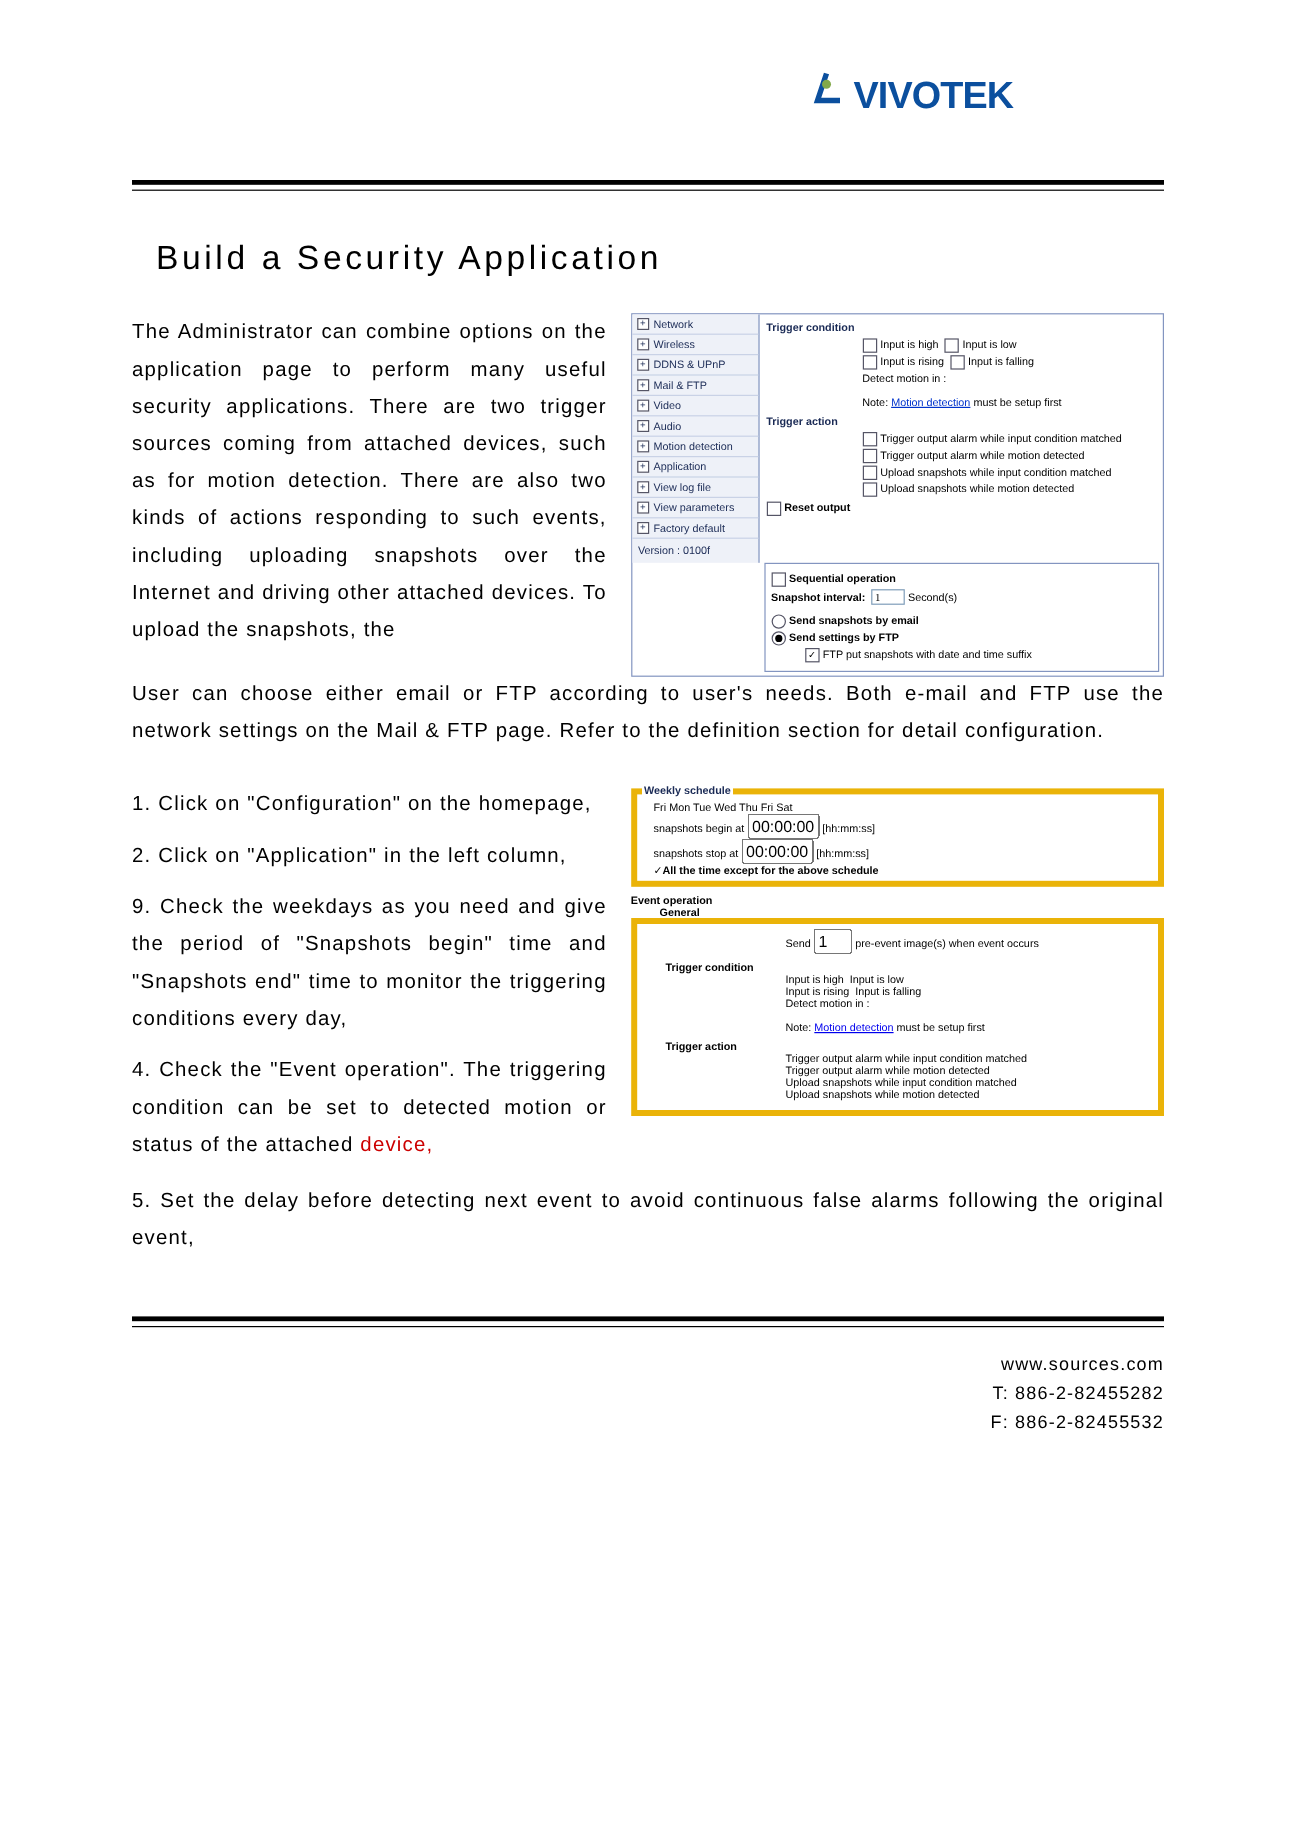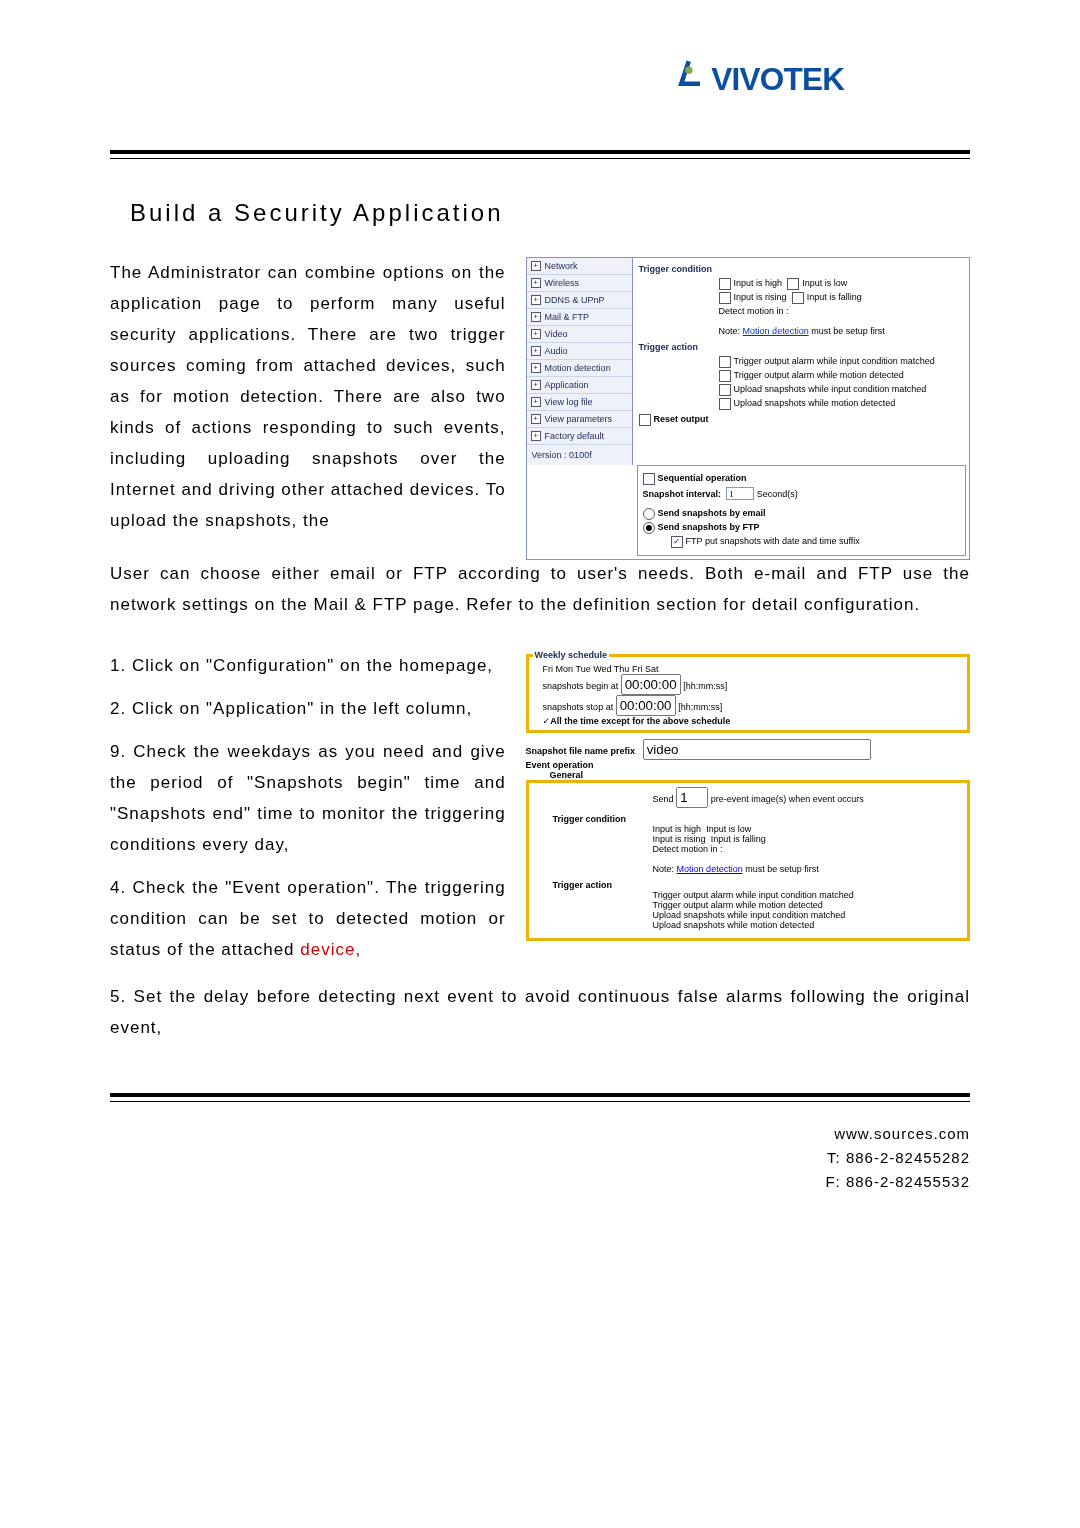--- a/index.html
+++ b/index.html
@@ -28,21 +28,21 @@
   }
   .hr-footer {
     border: 0;
     border-top: 4px solid #000;
     border-bottom: 1px solid #000;
     height: 4px;
     margin: 50px 0 20px 0;
   }
   h1.title {
     font-family: Verdana, Arial, sans-serif;
-    font-size: 24px;
+    font-size: 28px;
     font-weight: normal;
     letter-spacing: 3px;
     margin: 0 0 30px 20px;
   }
   p.body {
     font-size: 17px;
     line-height: 31px;
     letter-spacing: 1px;
     color: #000;
     margin: 0 0 12px 0;
@@ -105,21 +105,21 @@
   }
   .panel input[type=text] {
     font-family:Tahoma;font-size:9px;height:13px;
     border:1px solid #7f9db9;background:#fff;padding:0 2px;box-sizing:border-box;
   }
   .panel a { color:#0033cc; text-decoration:underline; }
   .version { color:#1a2a55; padding:5px 5px; font-size:9px; }
   .bluebox { border:1px solid #8395c0; margin:4px 0; padding:5px; }
 
   .panel2-group { font-size:9px; font-family:Tahoma,Arial,sans-serif; }
-  .panel2-group fieldset { border:3px solid #eab308; background:#fff; padding:4px; margin:0 0 6px 0;}
+  .panel2-group fieldset { border:5px solid #eab308; background:#fff; padding:4px; margin:0 0 6px 0;}
   .panel2-group legend { font-weight:bold; color:#1a2a55; font-size:9px; }
 
   .red { color:#cc0000; }
   .bold { font-weight:bold;margin-top:28px; }
 
   .footer {
     text-align: right;
     font-size: 15px;
     letter-spacing: 1px;
     line-height: 24px;
@@ -235,21 +235,21 @@
           </div>
           <div class="cbrow indent2">
             <span class="bold">Snapshot interval:</span>&nbsp;
             <input type="text" style="width: 28px;" value="1">
             <span>Second(s)</span>
           </div>
           <div class="cbrow" style="margin-top:8px">
             <span class="rb"></span><span class="bold">Send snapshots by email</span>
           </div>
           <div class="cbrow">
-            <span class="rb on"></span><span class="bold">Send snapshots by FTP</span>
+            <span class="rb on"></span><span class="bold">Send settings by FTP</span>
           </div>
           <div class="cbrow indent2" style="margin-left:28px">
             <span class="cb">✓</span><span>FTP put snapshots with date and time suffix</span>
           </div>
         </div>
       </div>
     </div>
   </div>
 
   <p class="body" style="margin-top:-2px">User can choose either email or FTP according to user's needs. Both e-mail and FTP use the network settings on the Mail &amp; FTP page. Refer to the definition section for detail configuration.</p>
@@ -285,24 +285,20 @@
             <span>snapshots stop at</span>
             <input type="text" style="width: 52px;" value="00:00:00">
             <span>[hh:mm:ss]</span>
           </div>
           <div class="cbrow" style="margin-left:10px">
             <span class="cb">✓</span><span class="bold">All the time except for the above schedule</span>
           </div>
         </fieldset>
 
         <div class="cbrow">
-          <span class="bold">Snapshot file name prefix</span>&nbsp;&nbsp;
-          <input type="text" style="width: 220px;" value="video">
-        </div>
-        <div class="cbrow">
           <span class="cb"></span><span class="bold">Event operation</span>
         </div>
         <div class="cbrow" style="margin-left:24px">
           <span class="bold">General</span>
         </div>
 
         <fieldset style="padding:4px 4px 8px 4px">
           <div style="margin-left:120px">
             <div class="cbrow">
               <span>Send</span>

